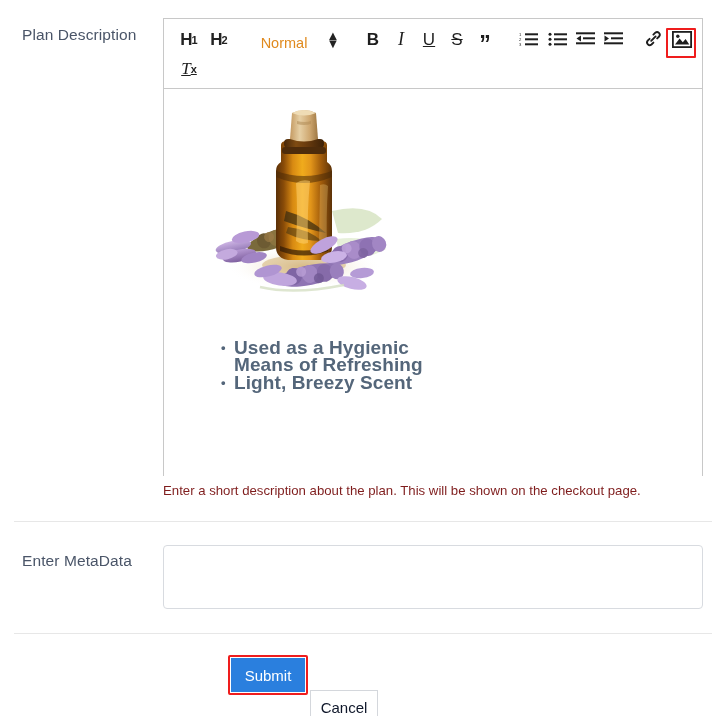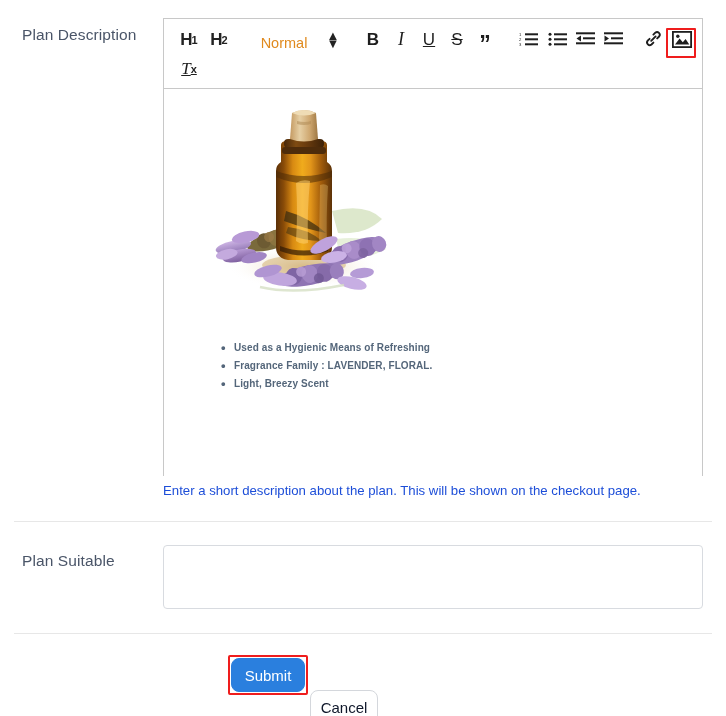--- a/index.html
+++ b/index.html
@@ -166,21 +166,21 @@
     left: 48px;
     top: 250px;
     margin: 0;
     padding: 0 0 0 22px;
     list-style: none;
     width: 250px;
   }
   .desc-list li {
     position: relative;
     color: #54667a;
-    font-size: 10px;
+    font-size: 19px;
     font-weight: 700;
     line-height: 17px;
     margin-bottom: 1px;
     letter-spacing: 0.1px;
   }
   .desc-list li::before {
     content: "•";
     position: absolute;
     left: -13px;
     top: 0;
@@ -188,21 +188,21 @@
     font-size: 13px;
   }
 
   
   .helper-text {
     position: absolute;
     left: 163px;
     top: 482px;
     width: 540px;
     font-size: 13.2px;
-    color: #1d4ed8;
+    color: #7f1d1d;
     line-height: 18px;
     white-space: nowrap;
   }
 
   
   .divider {
     position: absolute;
     left: 14px;
     width: 698px;
     height: 1px;
@@ -229,21 +229,21 @@
   }
 
   
   .btn {
     position: absolute;
     display: flex;
     align-items: center;
     justify-content: center;
     font-family: "Liberation Sans", sans-serif;
     font-size: 15px;
-    border-radius: 8px;
+    border-radius: 0;
     cursor: pointer;
     border: 1px solid transparent;
   }
   .btn-submit {
     left: 231px; top: 658px;
     width: 74px; height: 34px;
     background: #2a7fde;
     color: #ffffff;
     border-color: #2a7fde;
   }
@@ -491,34 +491,33 @@
               <ellipse cx="148" cy="184" rx="15" ry="6" fill="#c7aee3" transform="rotate(14 148 184)"></ellipse>
               <ellipse cx="158" cy="174" rx="12" ry="5" fill="#b59bd6" transform="rotate(-6 158 174)"></ellipse>
             </g>
 
             <path d="M56 188 q34 8 84 -2" stroke="#d6e0c4" stroke-width="2.5" fill="none" opacity="0.8"></path>
           </svg>
         </div>
 
         <ul class="desc-list">
           <li>Used as a Hygienic Means of Refreshing</li>
-          <li>Fragrance Family : LAVENDER, FLORAL.</li>
           <li>Light, Breezy Scent</li>
         </ul>
       </div>
     </div>
 
     <div class="highlight-box hl-image-btn"></div>
 
     <div class="helper-text">Enter a short description about the plan. This will be shown on the checkout page.</div>
   </div>
 
   <div class="divider div-1"></div>
 
-  <div class="field-label label-metadata">Plan Suitable</div>
+  <div class="field-label label-metadata">Enter MetaData</div>
 
   <textarea class="metadata-input" placeholder="" style=""></textarea>
 
   <div class="divider div-2"></div>
 
   <div class="btn btn-submit">Submit</div>
 
   <div class="btn btn-cancel">Cancel</div>
 
   <div class="highlight-box hl-submit"></div>

